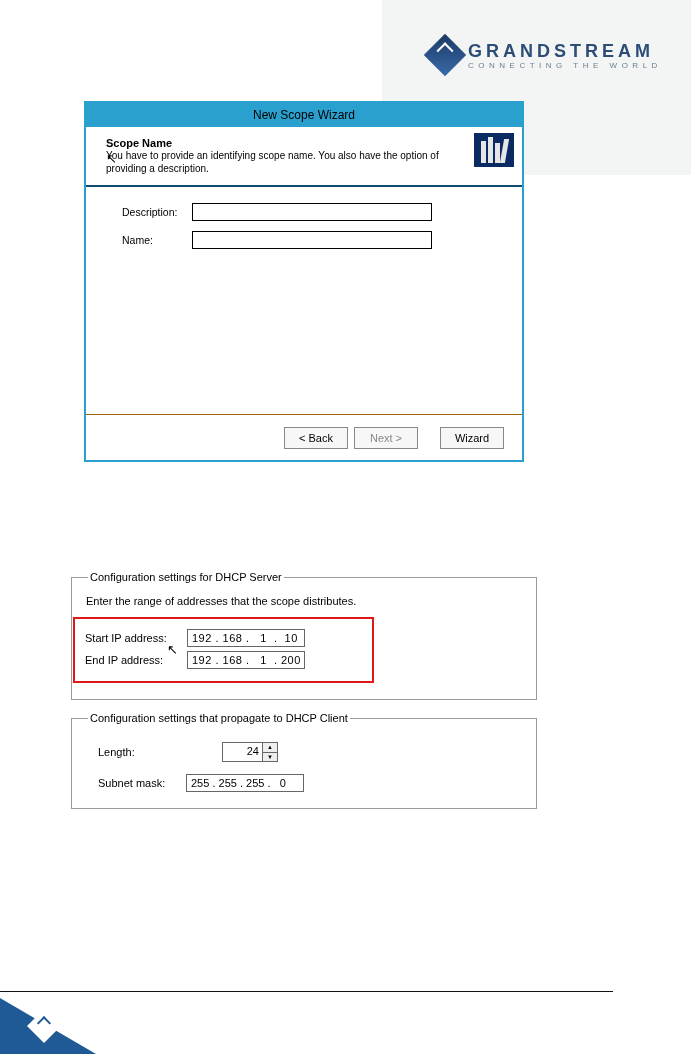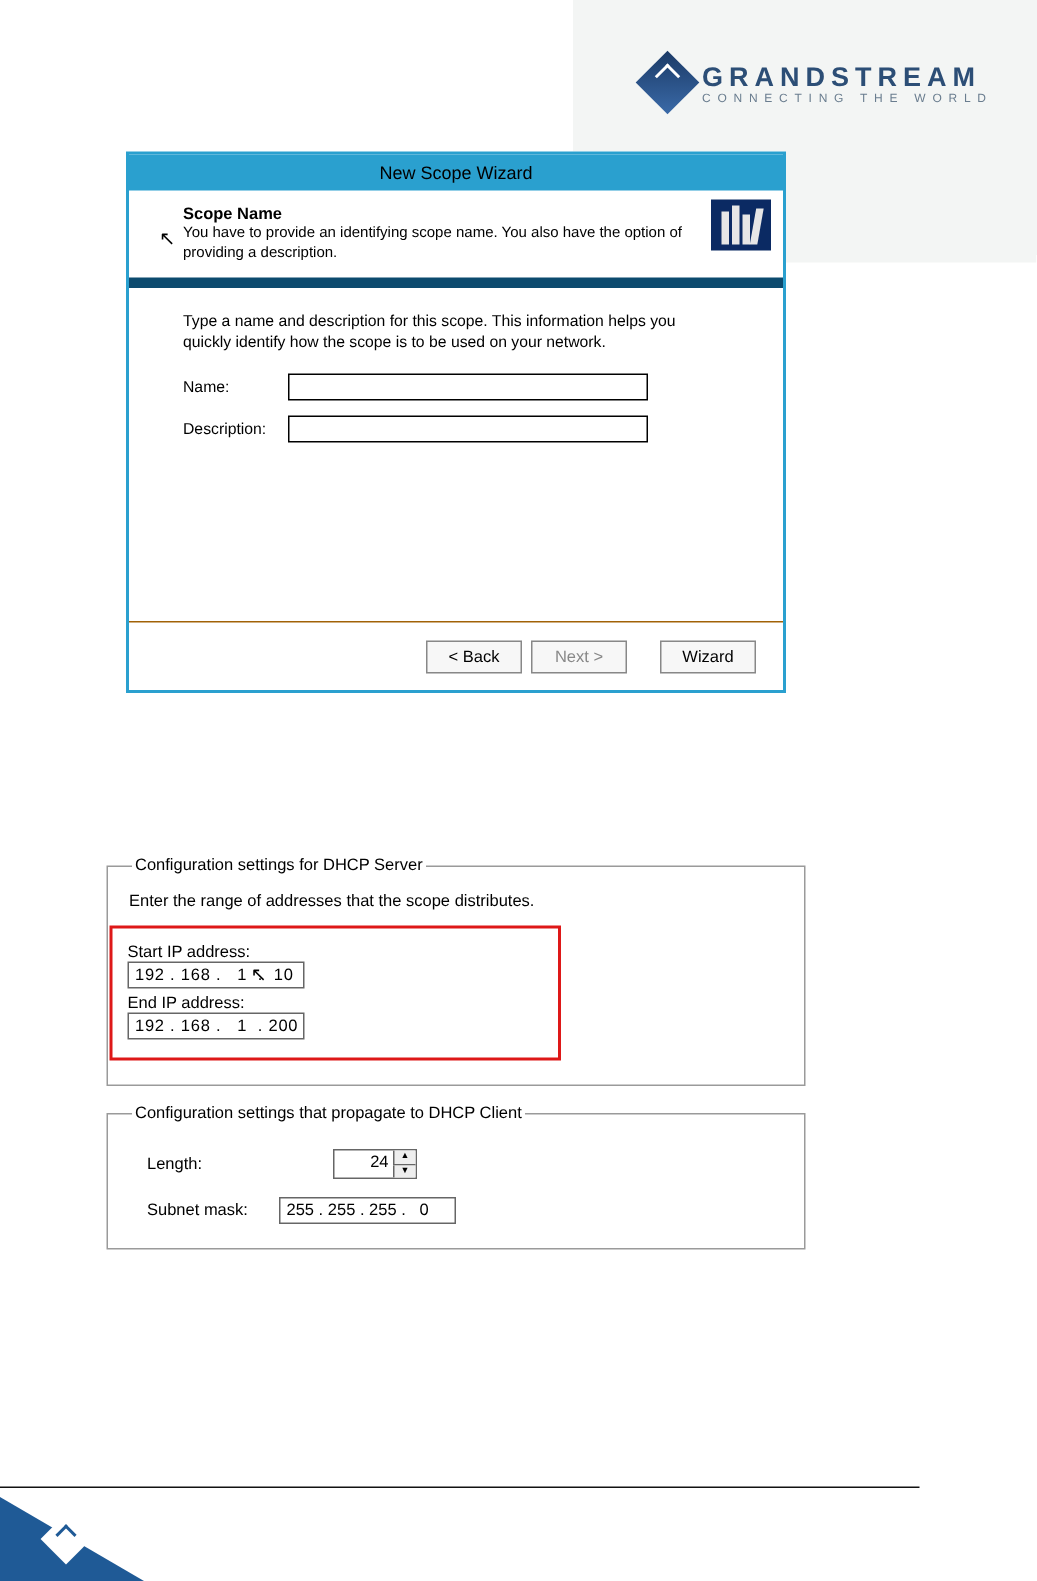--- a/index.html
+++ b/index.html
@@ -57,22 +57,22 @@
   .wizard-title {
     height: 24px;
     background: #2aa0cf;
     color: #000;
     font-size: 12px;
     text-align: center;
     line-height: 24px;
   }
   .wizard-header {
     position: relative;
-    padding: 10px 60px 10px 36px;
-    border-bottom: 7px solid #0c4a6e;
+    padding: 10px 60px 10px 20px;
+    border-bottom: 2px solid #0c4a6e;
     min-height: 48px;
   }
   .wizard-header .scope-name {
     font-weight: 700; font-size: 11px; color: #000;
   }
   .wizard-header .scope-desc {
     font-size: 10px; color: #000;
     margin-left: 0; margin-top: 1px;
     line-height: 1.25;
   }
@@ -145,21 +145,21 @@
   .red-box {
     border: 2px solid #de1818;
     margin: 0 150px 0 -11px;
     padding: 6px 10px 8px 10px;
   }
   .cursor2 {
     position:absolute; font-size:13px; color:#000;
     left: 96px; top: 71px;
   }
   .ip-row {
-    display:flex; margin: 4px 0; flex-direction: column;
+    display:flex; align-items:center; margin: 4px 0;
   }
   .ip-row label { width: 102px; }
   .ip-input {
     width: 118px; height: 18px;
     border:1px solid #666; background:#fff;
     font-size:11px; text-align:left; padding: 0 4px;
     letter-spacing: .5px;
   }
   .len-row {
     display:flex; align-items:center; margin: 6px 0 12px 14px; gap: 36px;
@@ -230,28 +230,27 @@
     <span class="cursor1">↖</span>
     <div class="books-icon">
       <span></span>
         <span></span>
         <span></span>
         <span></span>
     </div>
   </div>
 
   <div class="wizard-body">
-    <p>Type a name and description for this scope. This information helps you quickly identify how the scope is to be used on your network.</p>
-
+
+    <div class="field-row">
+      <label>Description:</label>
+      <input class="txt" value="" style="">
+    </div>
     <div class="field-row">
       <label>Name:</label>
-      <input class="txt" value="" style="">
-    </div>
-    <div class="field-row">
-      <label>Description:</label>
       <input class="txt" value="" style="">
     </div>
   </div>
 
   <div class="wizard-footer">
     <button class="btn">&lt; Back</button>
     <button class="btn disabled">Next &gt;</button>
     <button class="btn cancel">Wizard</button>
   </div>
 </div>

